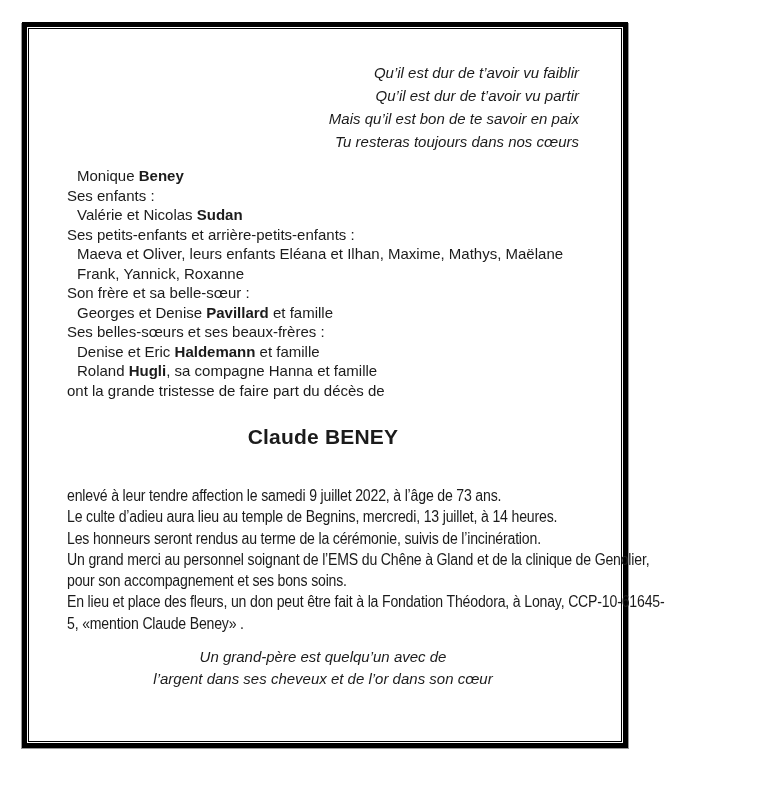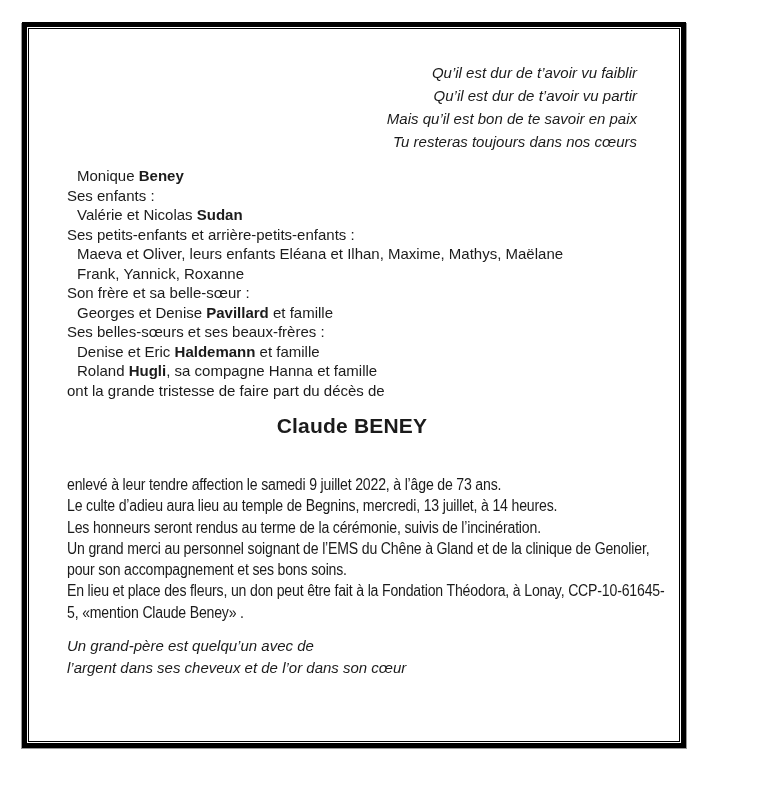--- a/index.html
+++ b/index.html
@@ -18,21 +18,21 @@
     position:relative;
     width:777px;
     height:785px;
     background:var(--bg);
     overflow:hidden;
   }
   .frame{
     position:absolute;
     left:22px;
     top:22px;
-    width:664px;
+    width:606px;
     height:726px;
     box-sizing:border-box;
     border:5px solid var(--frame);
     box-shadow:-1px 1px 0 #9a9a9a, 1px 1px 0 #9a9a9a;
     background:var(--bg);
   }
   .frame-inner{
     position:absolute;
     inset:1px;
     border:1px solid var(--frame);
@@ -52,41 +52,41 @@
   }
   .family{
     margin-top:13px;
     font-size:15px;
     line-height:19.5px;
   }
   .fam-line{white-space:nowrap;}
   .fam-line.indent{padding-left:10px;}
   .bold{font-weight:bold;}
   .deceased-name{
-    margin-top:13px;
+    margin-top:24px;
     text-align:center;
     font-size:21px;
     line-height:26px;
     font-weight:bold;
     letter-spacing:0.2px;
   }
   .announcement{
     margin-top:35px;
     font-size:16px;
     line-height:21.3px;
   }
   .ann-line{
     white-space:nowrap;
     transform:scaleX(0.88);
     transform-origin:0 50%;
     letter-spacing:-0.2px;
   }
   .closing-verse{
     margin-top:12px;
-    text-align:left;
+    text-align:center;
     font-style:italic;
     font-size:15px;
     line-height:22px;
     font-weight:500;
   }
 </style>
 </head>
 <body>
 
 <div class="page">

